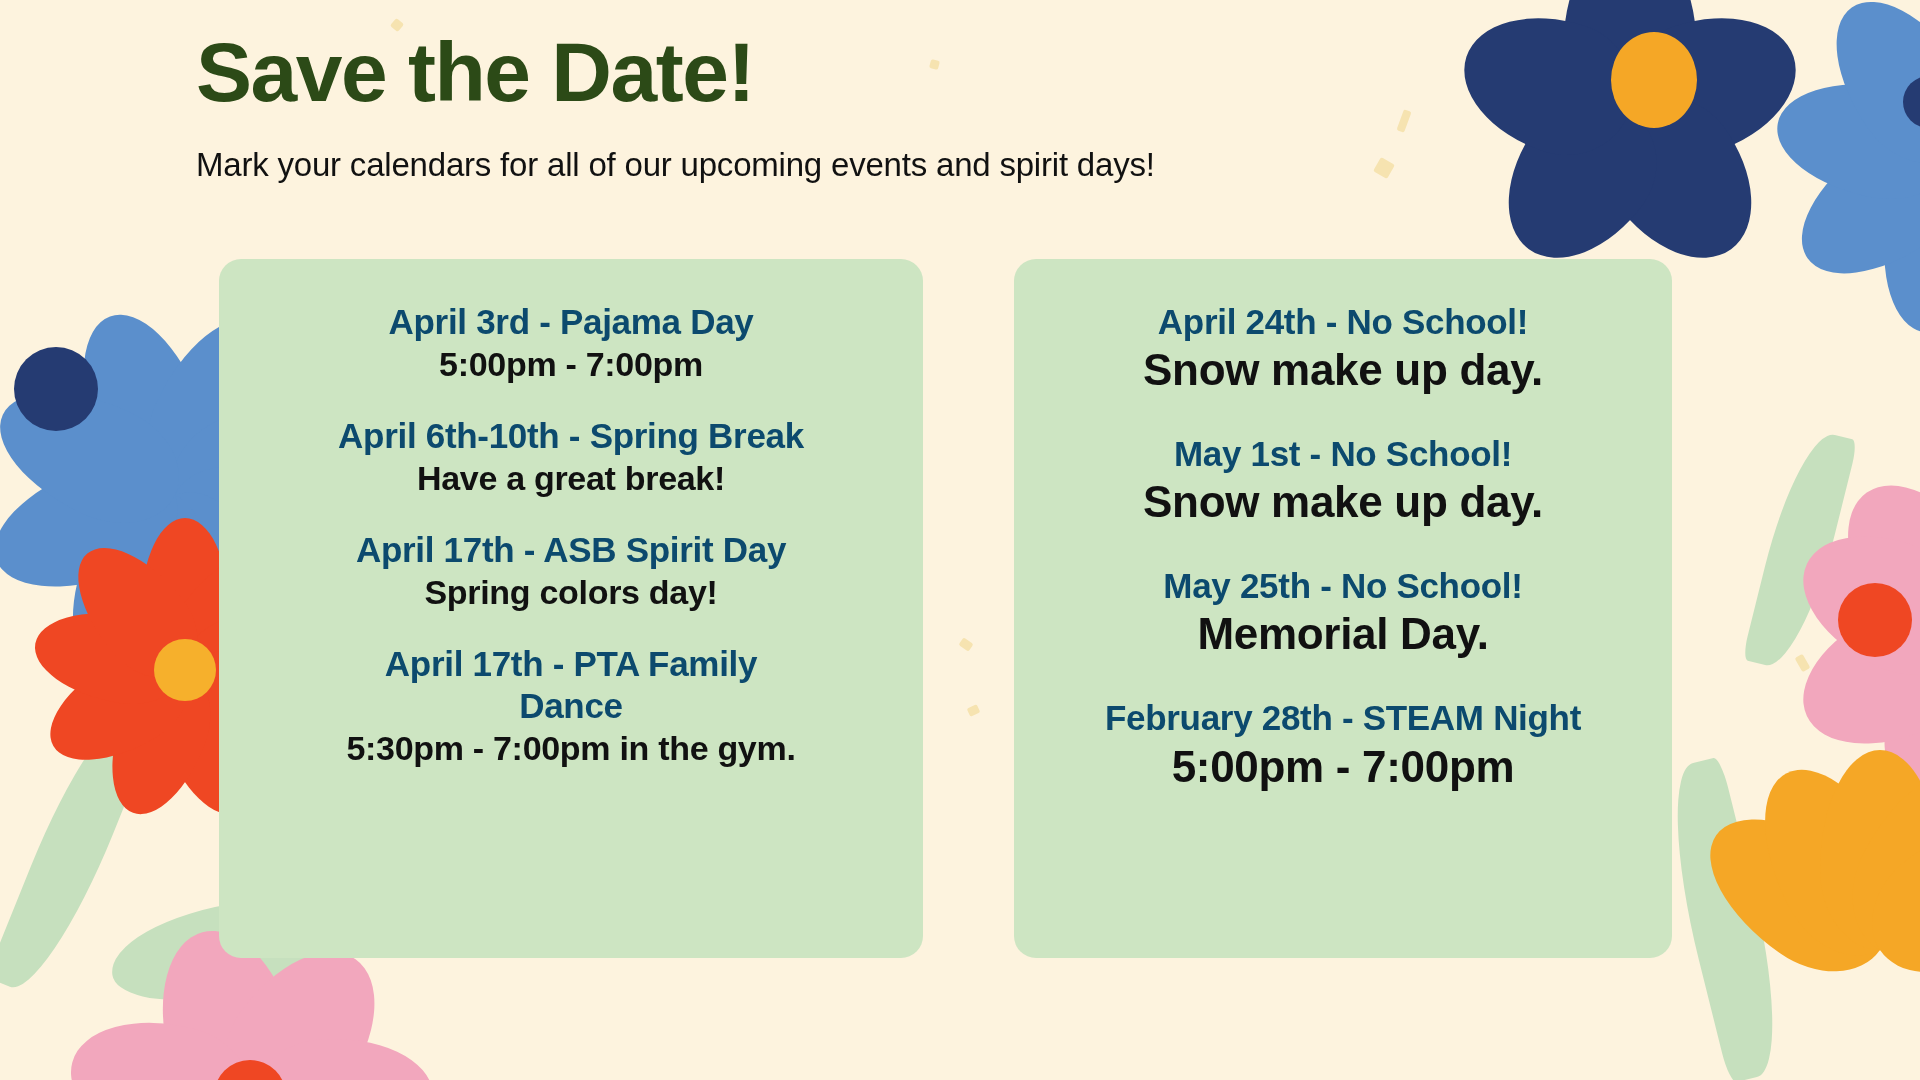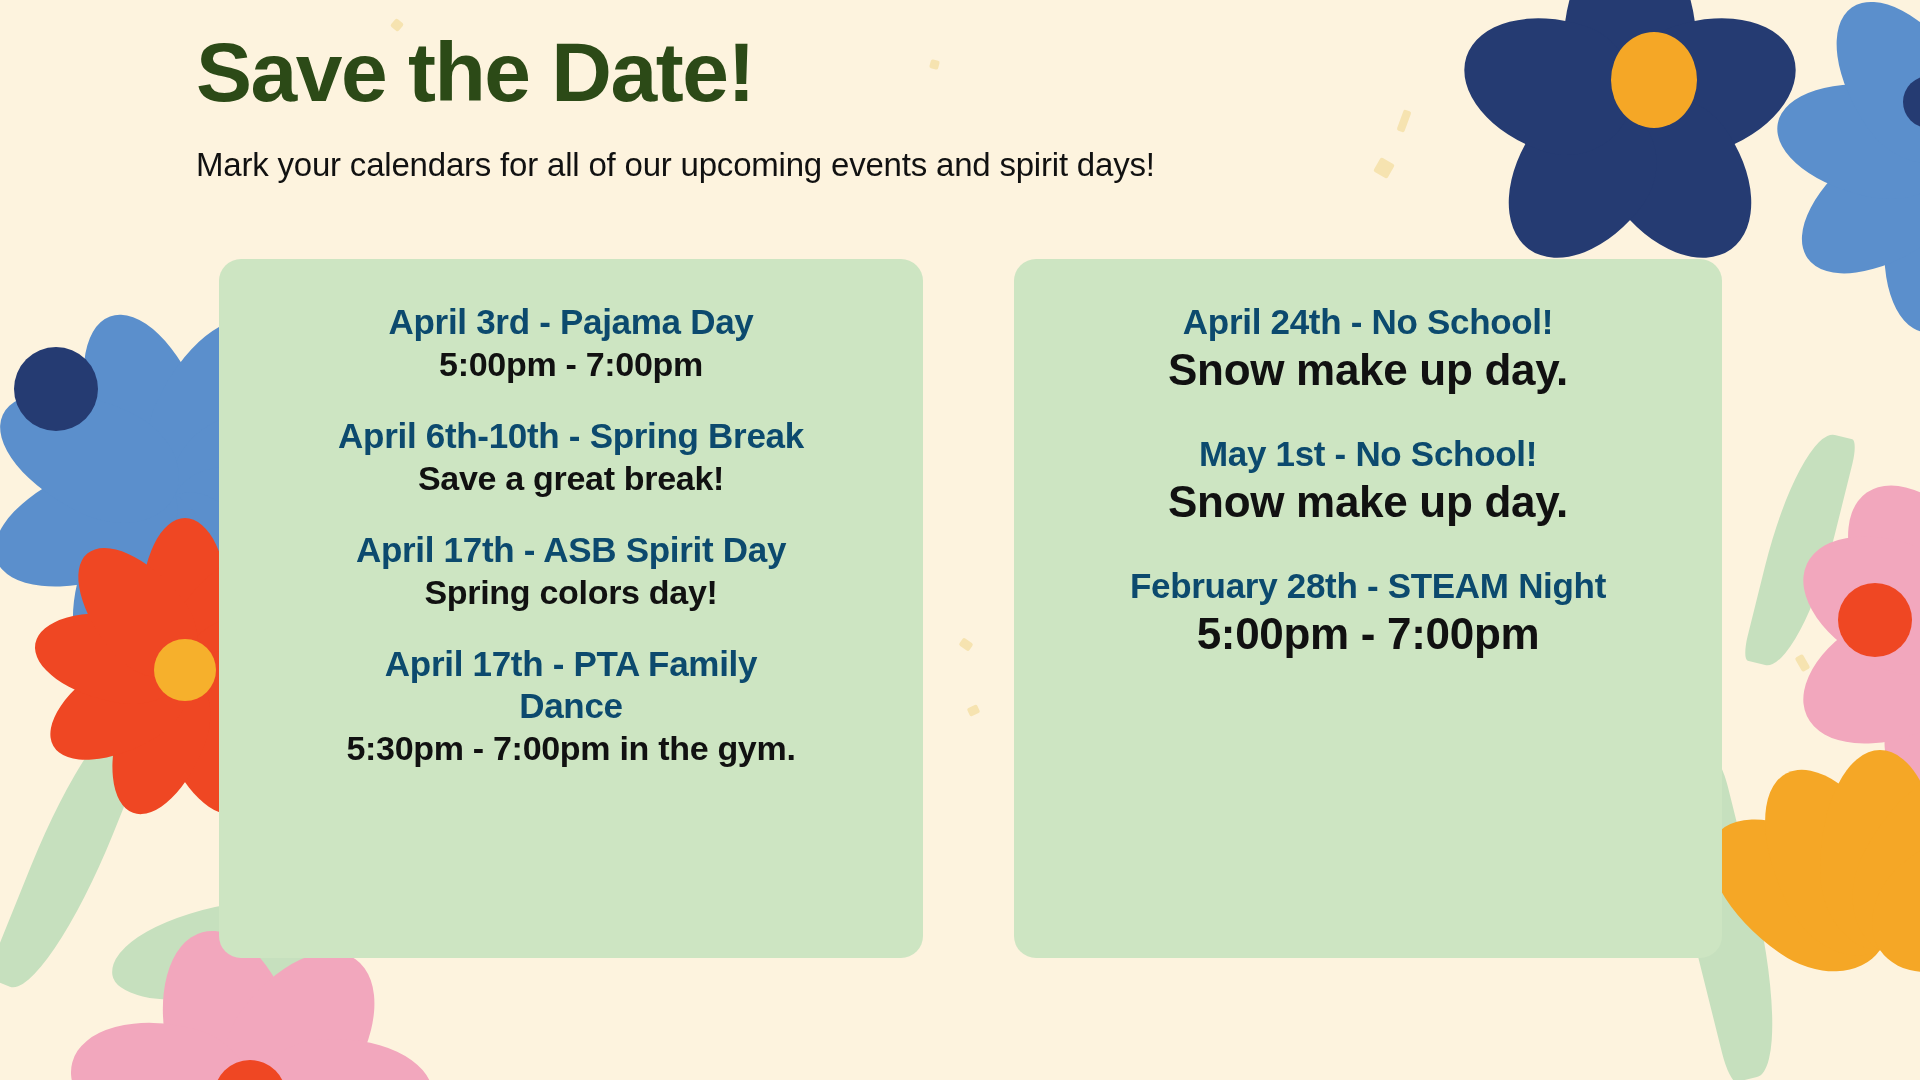--- a/index.html
+++ b/index.html
@@ -44,21 +44,21 @@
 
   .cards { position:absolute; left:0; top:259px; width:1920px; }
   .card {
     position:absolute; top:0;
     background:#CDE5C2;
     border-radius:22px;
     padding:42px 34px 34px;
     text-align:center;
   }
   .card-left  { left:219px; width:704px; height:699px; }
-  .card-right { left:1014px; width:708px; height:699px; }
+  .card-right { left:1014px; width:658px; height:699px; }
 
   .event { margin-bottom:30px; }
   .event:last-child { margin-bottom:0; }
   .event-title {
     color:#0c4a6e;
     font-size:35px; font-weight:bold;
     line-height:1.18;
     letter-spacing:-0.3px;
   }
   .event-detail {
@@ -177,21 +177,21 @@
 
     <div class="cards">
 
       <div class="card card-left">
         <div class="event">
           <div class="event-title">April 3rd - Pajama Day</div>
           <div class="event-detail">5:00pm - 7:00pm</div>
         </div>
         <div class="event">
           <div class="event-title">April 6th-10th - Spring Break</div>
-          <div class="event-detail">Save a great break!</div>
+          <div class="event-detail">Have a great break!</div>
         </div>
         <div class="event">
           <div class="event-title">April 17th - ASB Spirit Day</div>
           <div class="event-detail">Spring colors day!</div>
         </div>
         <div class="event">
           <div class="event-title" style="max-width:400px;margin:0 auto;">April 17th - PTA Family Dance</div>
           <div class="event-detail">5:30pm - 7:00pm in the gym.</div>
         </div>
       </div>
@@ -199,20 +199,24 @@
       <div class="card card-right">
         <div class="event">
           <div class="event-title">April 24th - No School!</div>
           <div class="event-detail">Snow make up day.</div>
         </div>
         <div class="event">
           <div class="event-title">May 1st - No School!</div>
           <div class="event-detail">Snow make up day.</div>
         </div>
         <div class="event">
+          <div class="event-title">May 25th - No School!</div>
+          <div class="event-detail">Memorial Day.</div>
+        </div>
+        <div class="event">
           <div class="event-title" style="white-space:nowrap;">February 28th - STEAM Night</div>
           <div class="event-detail">5:00pm - 7:00pm</div>
         </div>
       </div>
 
     </div>
   </div>
 </div>
 
 </body></html>

